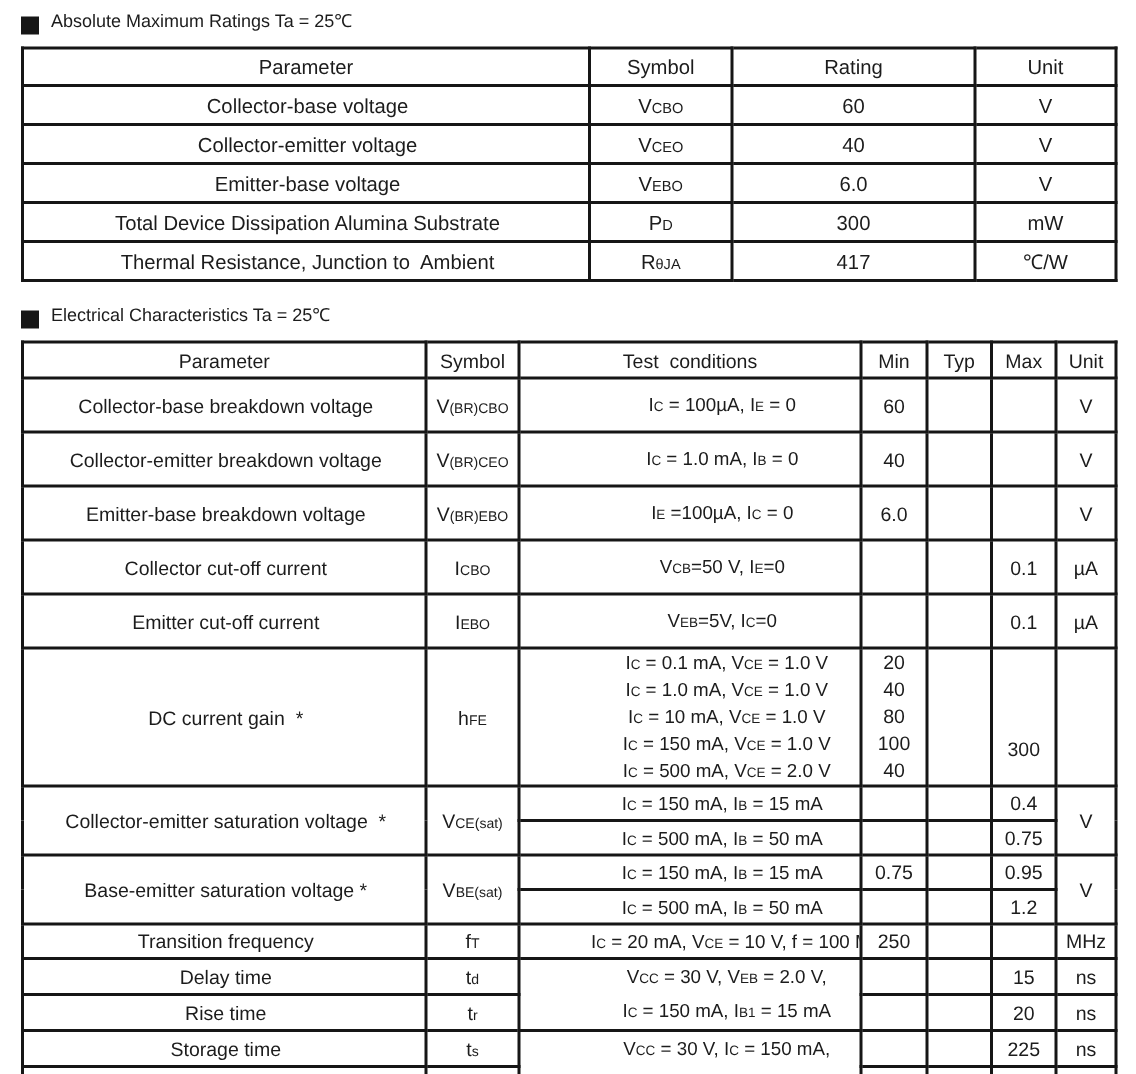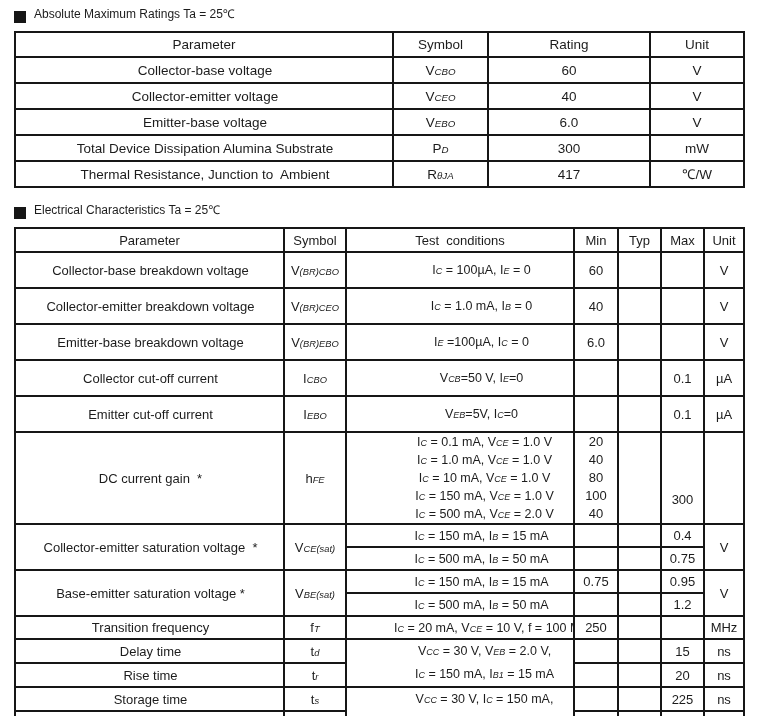--- a/index.html
+++ b/index.html
@@ -41,21 +41,21 @@
   .t1 { font-size: 13.5px; }
   .t1 th { height: 25px; font-size: 13.5px; }
   .t1 td { height: 26px; }
 
   
   .t2 { font-size: 13px; }
   .t2 th { height: 24px; }
   .t2 tr.std td { height: 36px; }
   .cond { font-size: 12.5px; padding-left: 47px; }
 
-  .sub { font-size: 0.72em; font-style: italic; }
+  .sub { font-size: 0.72em; }
 
   .hfe-cell { vertical-align: middle; }
   .hfe-line { height: 18px; line-height: 18px; }
   .hfe-max { padding-top: 42px; }
 
   tr.sat td { height: 23px; }
   tr.ft td { height: 23px; }
   tr.sw td { height: 23px; margin-top: 31px; }
   .sw-line { height: 23px; line-height: 23px; }
 </style>

